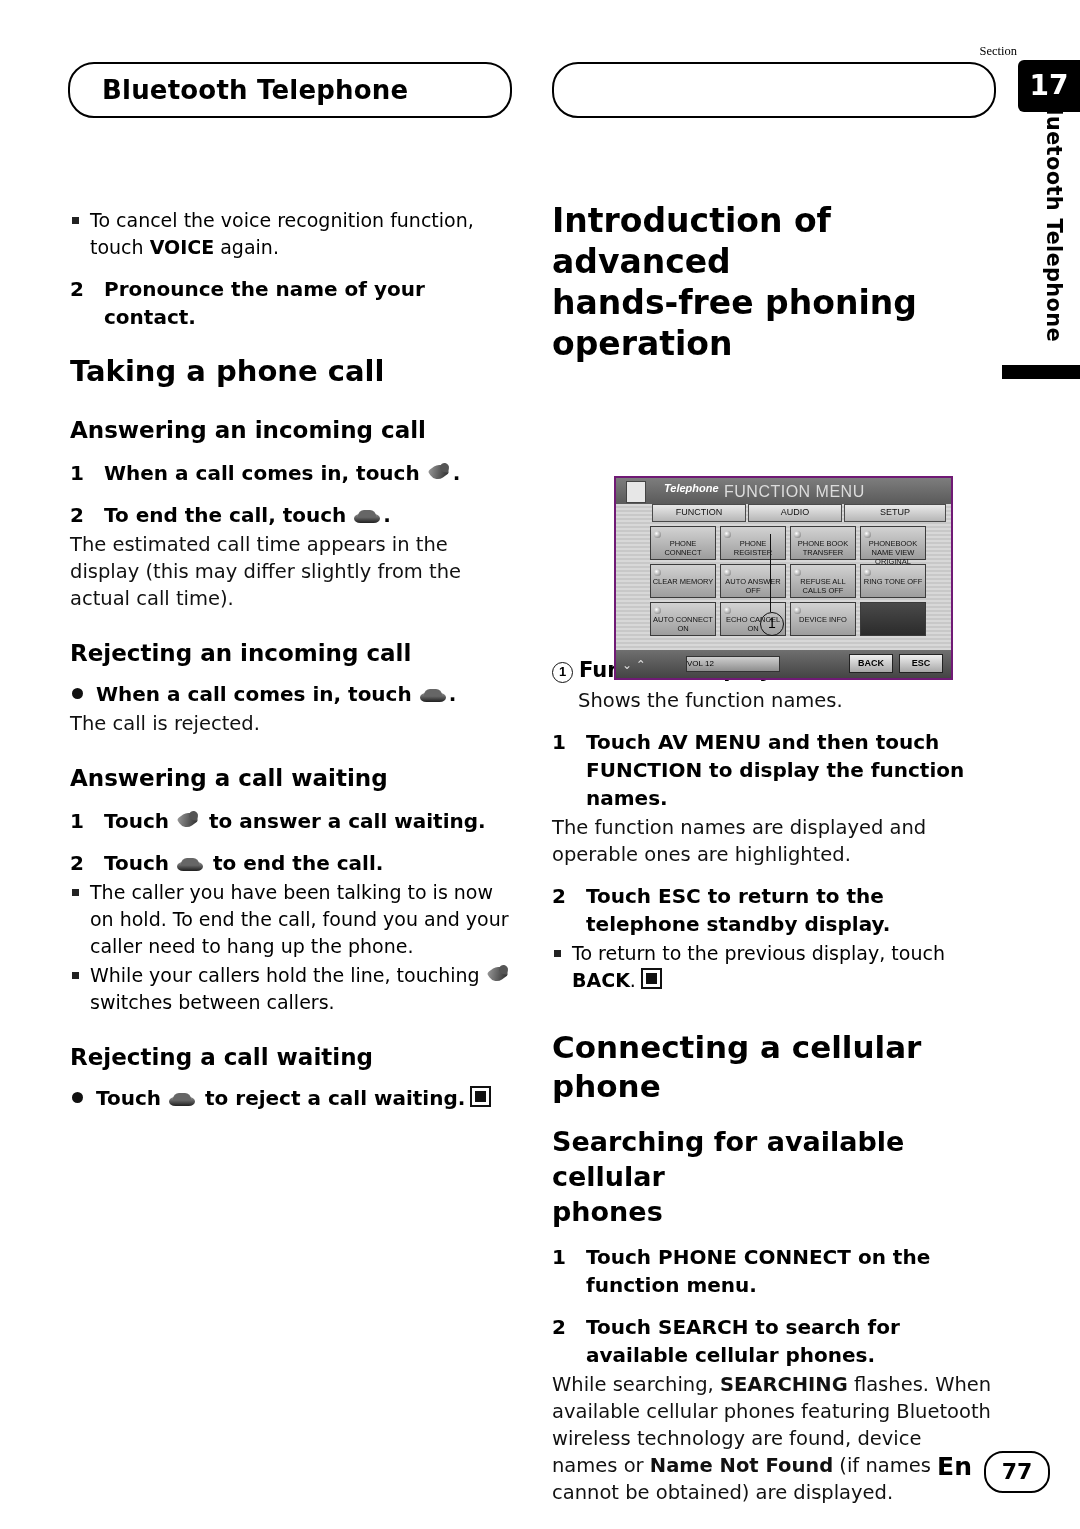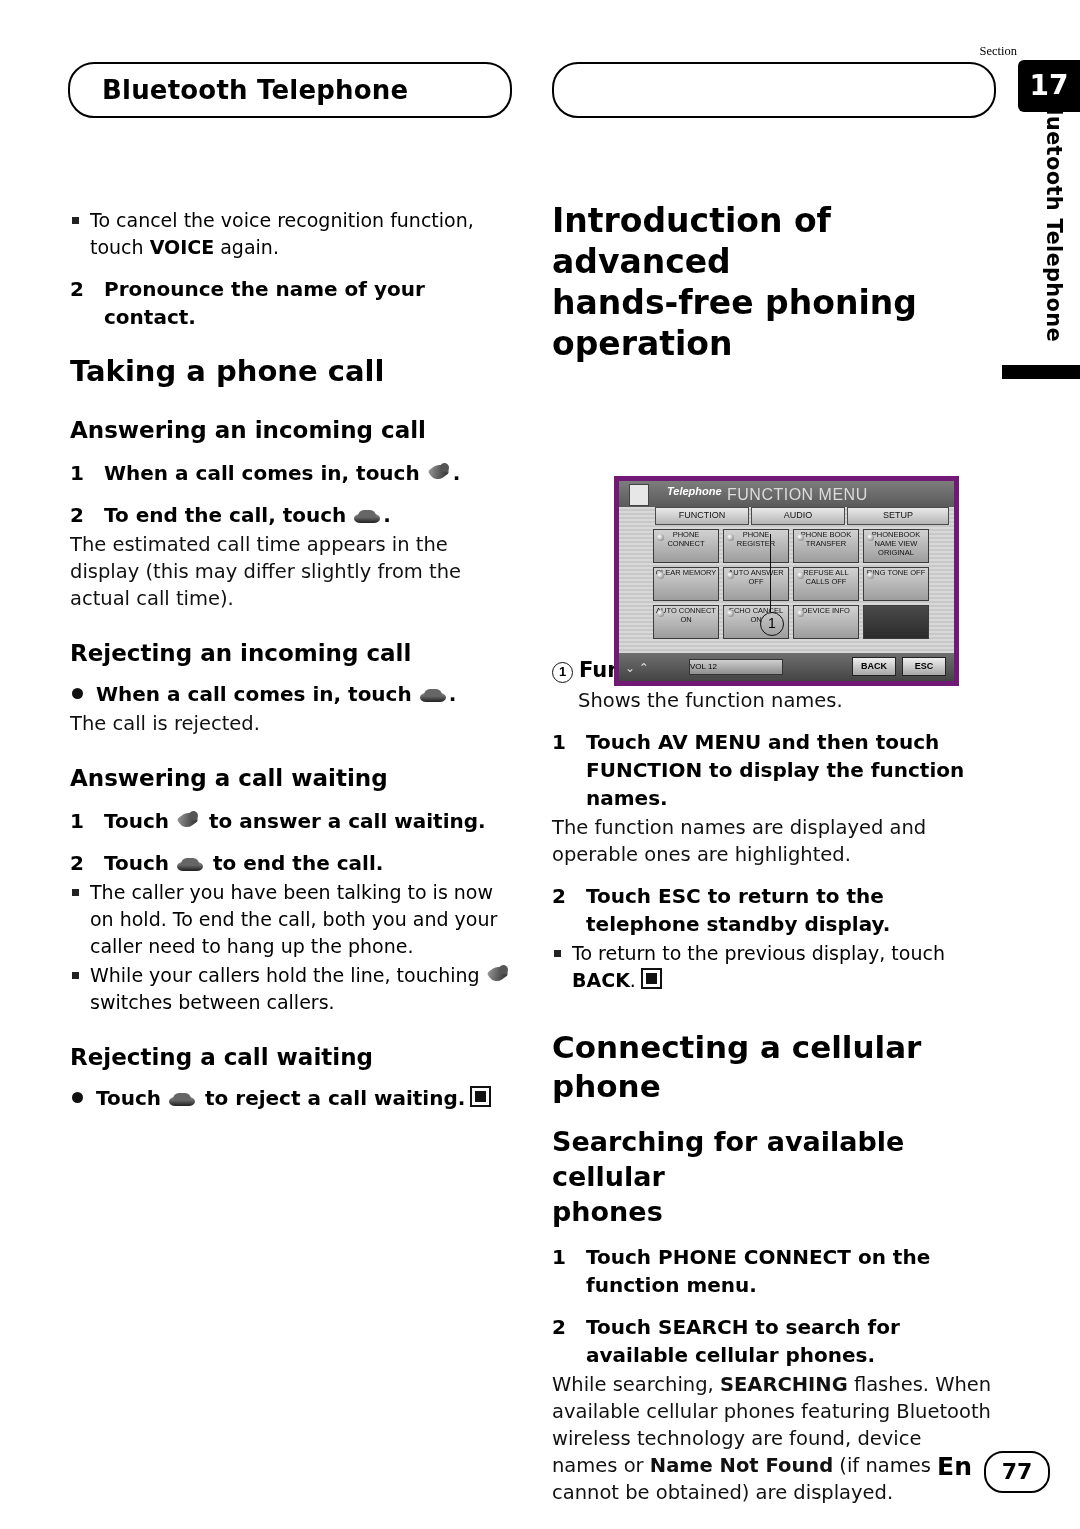--- a/index.html
+++ b/index.html
@@ -99,21 +99,21 @@
   }
   .circ-num{
     display:inline-block;width:19px;height:19px;border:1.6px solid #111;border-radius:50%;
     font-size:13px;line-height:18px;text-align:center;vertical-align:1px;margin-right:6px;
     font-family:"Liberation Sans",sans-serif;
   }
 
   
   .shot{
     position:absolute;left:62px;top:112px;width:335px;height:200px;
-    background:#cfcfcf;border:5px solid #701a75;
+    background:#cfcfcf;border:2px solid #701a75;
   }
   .shot .inner{position:absolute;inset:0;background:
     repeating-linear-gradient(0deg,#d8d8d8 0 2px,#c8c8c8 2px 4px);}
   .shot .topbar{
     position:absolute;left:0;top:0;right:0;height:26px;
     background:linear-gradient(180deg,#7d7d7d,#5a5a5a);
   }
   .shot .topbar .tel{
     position:absolute;left:48px;top:4px;color:#fff;font-size:11px;font-style:italic;font-weight:bold;
     font-family:"Liberation Sans",sans-serif;
@@ -132,21 +132,21 @@
     font-family:"Liberation Sans",sans-serif;color:#111;
   }
   .shot .tab.t1{left:0;width:92px;}
   .shot .tab.t2{left:96px;width:92px;}
   .shot .tab.t3{left:192px;width:100px;}
   .grid{position:absolute;left:34px;top:48px;right:6px;bottom:30px;}
   .cell{
     position:absolute;width:66px;height:34px;border:1px solid #3b3b3b;
     background:linear-gradient(180deg,#d2d2d2,#9d9d9d);
     font-size:7.5px;line-height:9px;text-align:center;color:#111;
-    font-family:"Liberation Sans",sans-serif;padding-top:0;box-sizing:border-box;
+    font-family:"Liberation Sans",sans-serif;padding-top:12px;box-sizing:border-box;
   }
   .cell .dot{
     position:absolute;left:3px;top:4px;width:7px;height:7px;border-radius:50%;
     background:radial-gradient(circle at 35% 35%,#fff,#6d6d6d);
   }
   .cell.dark{background:linear-gradient(180deg,#4a4a4a,#2b2b2b);color:#e8e8e8;}
   .shot .botbar{
     position:absolute;left:0;right:0;bottom:0;height:28px;
     background:linear-gradient(180deg,#6f6f6f,#444);
   }
@@ -237,21 +237,21 @@
       <span>Touch</span>
       <span class="ic ic-answer"></span>
       <span>to answer a call waiting.</span>
     </div>
     <div class="num-step">
       <span class="n">2</span>
       <span>Touch</span>
       <span class="ic ic-end"></span>
       <span>to end the call.</span>
     </div>
-    <div class="bullet-sq">The caller you have been talking to is now on hold. To end the call, both you and your caller need to hang up the phone.</div>
+    <div class="bullet-sq">The caller you have been talking to is now on hold. To end the call, found you and your caller need to hang up the phone.</div>
     <div class="bullet-sq">
       <span>While your callers hold the line, touching</span>
       <span class="ic ic-answer"></span>
       <span>switches between callers.</span>
     </div>
 
     <div class="h3">Rejecting a call waiting</div>
     <div class="bullet-dot">
       <span>Touch</span>
       <span class="ic ic-end"></span>

